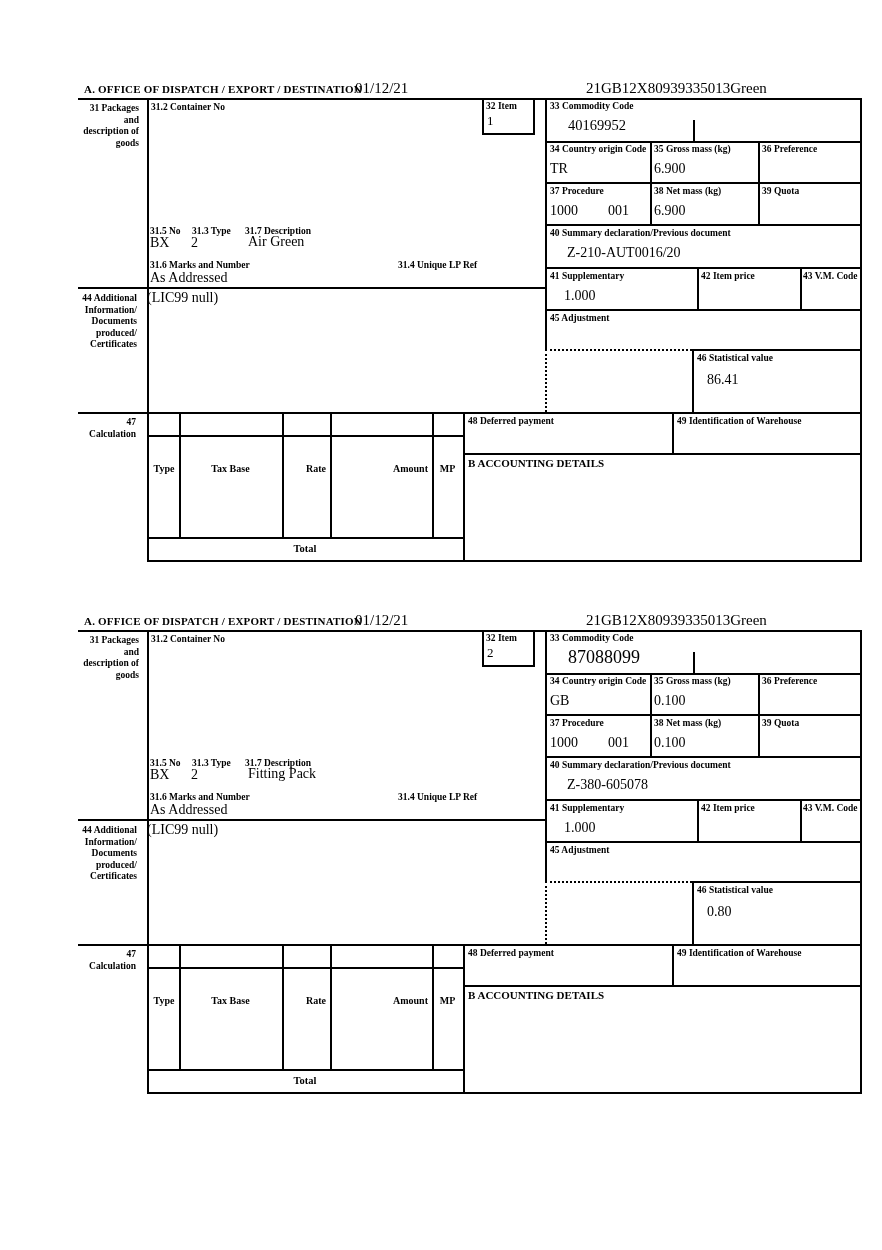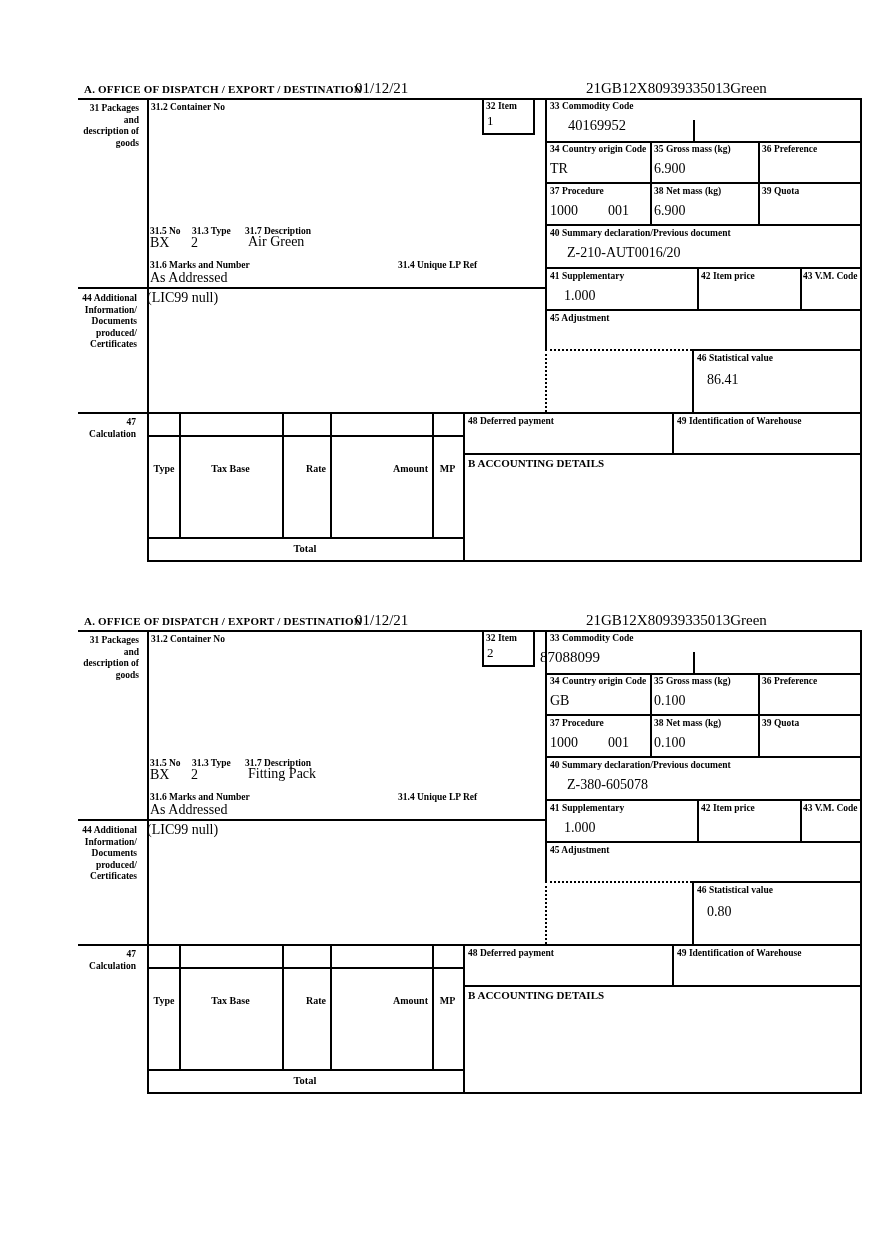--- a/index.html
+++ b/index.html
@@ -187,21 +187,21 @@
   <div class="val" style="left:113px;top:155px;">2</div>
   <div class="val" style="left:170px;top:154px;">Fitting Pack</div>
   <div class="lbl" style="left:72px;top:180px;">31.6 Marks and Number</div>
   <div class="lbl" style="left:320px;top:180px;">31.4 Unique LP Ref</div>
   <div class="val" style="left:72px;top:190px;">As Addressed</div>
 
   <div class="lbl wrap" style="left:3px;top:213px;width:56px;">44 Additional Information/ Documents produced/ Certificates</div>
   <div class="val" style="left:69px;top:210px;">(LIC99 null)</div>
 
   <div class="lbl" style="left:472px;top:21px;">33 Commodity Code</div>
-  <div class="val" style="left:462px;top:38px;font-size:15px;">87088099</div>
+  <div class="val" style="left:490px;top:38px;font-size:18px;">87088099</div>
 
   <div class="lbl" style="left:472px;top:64px;">34 Country origin Code</div>
   <div class="val" style="left:472px;top:81px;">GB</div>
   <div class="lbl" style="left:576px;top:64px;">35 Gross mass (kg)</div>
   <div class="val" style="left:576px;top:81px;">0.100</div>
   <div class="lbl" style="left:684px;top:64px;">36 Preference</div>
 
   <div class="lbl" style="left:472px;top:106px;">37 Procedure</div>
   <div class="val" style="left:472px;top:123px;">1000</div>
   <div class="val" style="left:530px;top:123px;">001</div>

